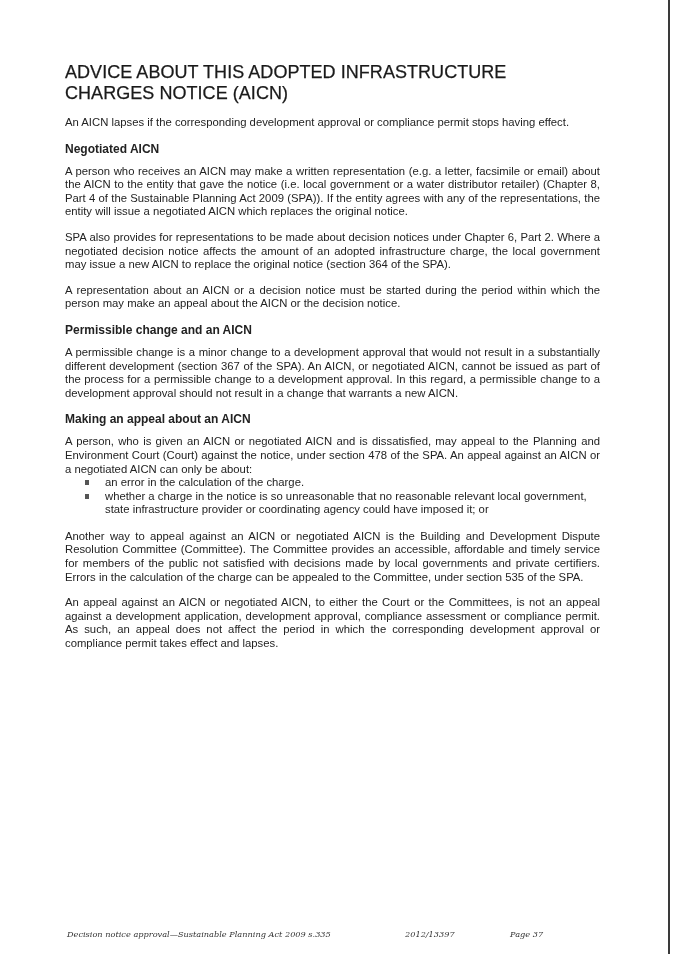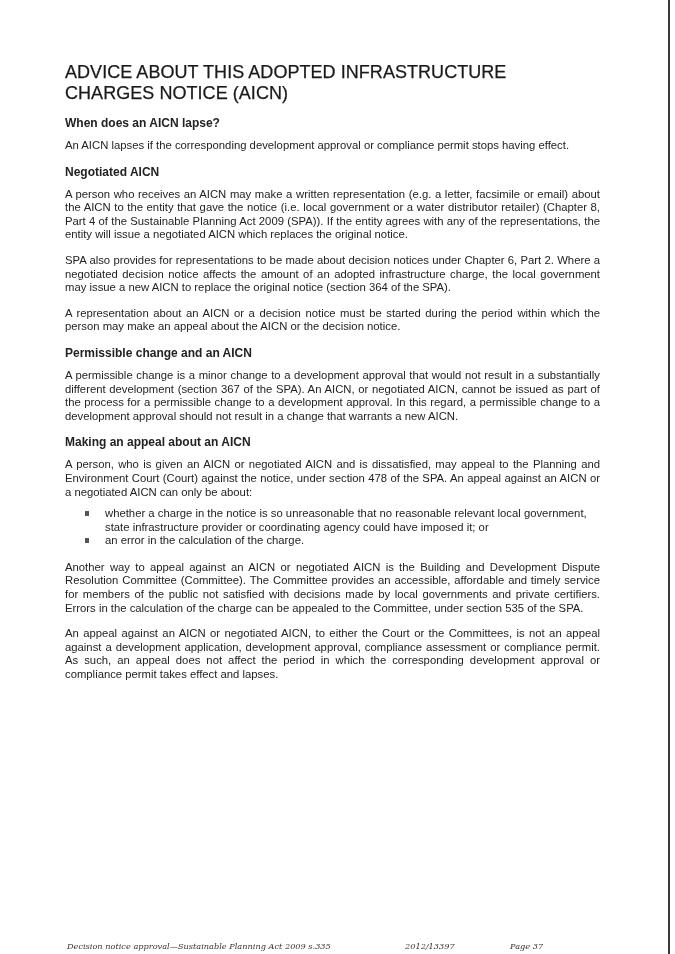--- a/index.html
+++ b/index.html
@@ -19,52 +19,51 @@
     margin: 0 0 12px 0; color: #1a1a1a;
     -webkit-text-stroke: 0.25px #1a1a1a;
   }
   h2 {
     font-size: 12px; font-weight: bold; margin: 0 0 9px 0; color: #222;
   }
   p {
     font-size: 11.3px; line-height: 13.6px; margin: 0 0 12px 0;
     text-align: justify; color: #232323;
   }
-  p.tight { margin-bottom: 8px; }
+  p.tight { margin-bottom: 0; }
   ul.bullets {
     list-style: none; margin: 0 0 13px 0; padding: 0;
   }
   ul.bullets li {
     position: relative; padding-left: 40px;
     font-size: 11.3px; line-height: 13.6px; color: #232323;
   }
   ul.bullets li .bullet {
     position: absolute; left: 20px; top: 4px;
     width: 4px; height: 5px; background: #555;
   }
   .footer {
     position: absolute; left: 67px; top: 929px; width: 520px;
     font-family: "DejaVu Serif", serif; font-style: italic;
     font-size: 8.2px; color: #333; white-space: nowrap;
   }
-  .footer span { position: absolute; top: 12px; }
+  .footer span { position: absolute; top: 0; }
   .f-left { left: 0; }
   .f-mid { left: 338px; }
   .f-right { left: 443px; }
 </style>
 </head>
 <body>
 
 <div class="right-rule"></div>
 
 <div class="page">
   <div class="doc-title">ADVICE ABOUT THIS ADOPTED INFRASTRUCTURE CHARGES NOTICE (AICN)</div>
 
   <section>
-    <h2>When does an AICN lapse?</h2>
     <p>An AICN lapses if the corresponding development approval or compliance permit stops having effect.</p>
   </section>
 
   <section>
     <h2>Negotiated AICN</h2>
     <p>A person who receives an AICN may make a written representation (e.g. a letter, facsimile or email) about the AICN to the entity that gave the notice (i.e. local government or a water distributor retailer) (Chapter 8, Part 4 of the Sustainable Planning Act 2009 (SPA)). If the entity agrees with any of the representations, the entity will issue a negotiated AICN which replaces the original notice.</p>
     <p>SPA also provides for representations to be made about decision notices under Chapter 6, Part 2. Where a negotiated decision notice affects the amount of an adopted infrastructure charge, the local government may issue a new AICN to replace the original notice (section 364 of the SPA).</p>
     <p>A representation about an AICN or a decision notice must be started during the period within which the person may make an appeal about the AICN or the decision notice.</p>
   </section>
 
@@ -72,25 +71,25 @@
     <h2>Permissible change and an AICN</h2>
     <p>A permissible change is a minor change to a development approval that would not result in a substantially different development (section 367 of the SPA). An AICN, or negotiated AICN, cannot be issued as part of the process for a permissible change to a development approval. In this regard, a permissible change to a development approval should not result in a change that warrants a new AICN.</p>
   </section>
 
   <section>
     <h2>Making an appeal about an AICN</h2>
     <p class="tight">A person, who is given an AICN or negotiated AICN and is dissatisfied, may appeal to the Planning and Environment Court (Court) against the notice, under section 478 of the SPA. An appeal against an AICN or a negotiated AICN can only be about:</p>
     <ul class="bullets">
       <li>
         <span class="bullet"></span>
-        <span>whether a charge in the notice is so unreasonable that no reasonable relevant local government, state infrastructure provider or coordinating agency could have imposed it; or</span>
+        <span>an error in the calculation of the charge.</span>
       </li>
       <li>
         <span class="bullet"></span>
-        <span>an error in the calculation of the charge.</span>
+        <span>whether a charge in the notice is so unreasonable that no reasonable relevant local government, state infrastructure provider or coordinating agency could have imposed it; or</span>
       </li>
     </ul>
     <p>Another way to appeal against an AICN or negotiated AICN is the Building and Development Dispute Resolution Committee (Committee). The Committee provides an accessible, affordable and timely service for members of the public not satisfied with decisions made by local governments and private certifiers. Errors in the calculation of the charge can be appealed to the Committee, under section 535 of the SPA.</p>
     <p>An appeal against an AICN or negotiated AICN, to either the Court or the Committees, is not an appeal against a development application, development approval, compliance assessment or compliance permit. As such, an appeal does not affect the period in which the corresponding development approval or compliance permit takes effect and lapses.</p>
   </section>
 </div>
 
 <div class="footer">
   <span class="f-left">Decision notice approval—Sustainable Planning Act 2009 s.335</span>
   <span class="f-mid">2012/13397</span>

